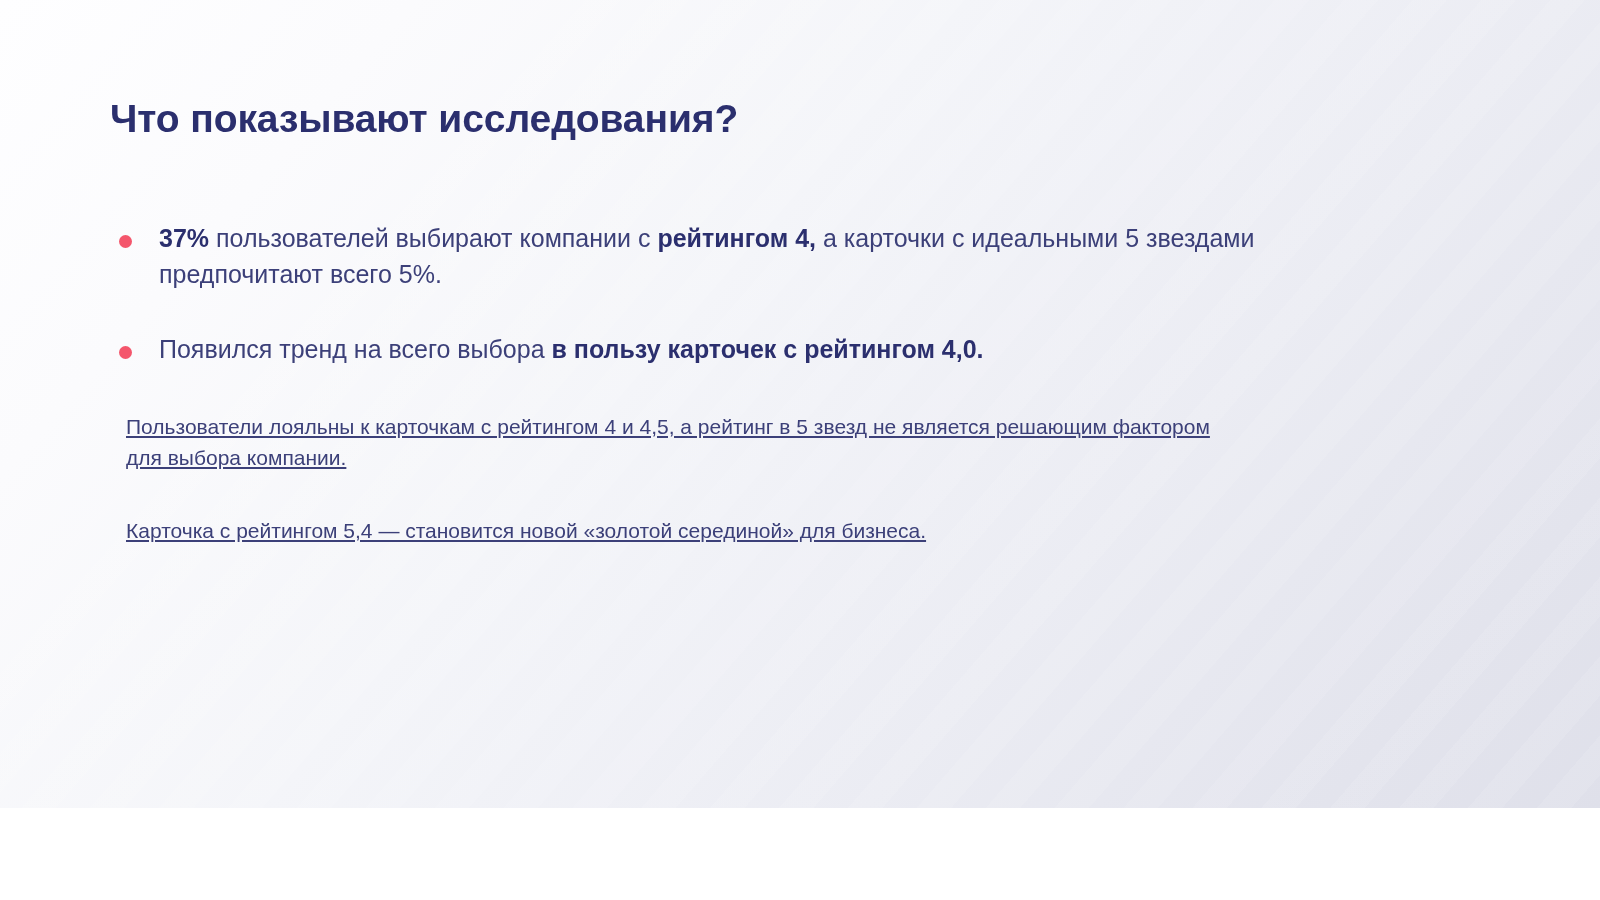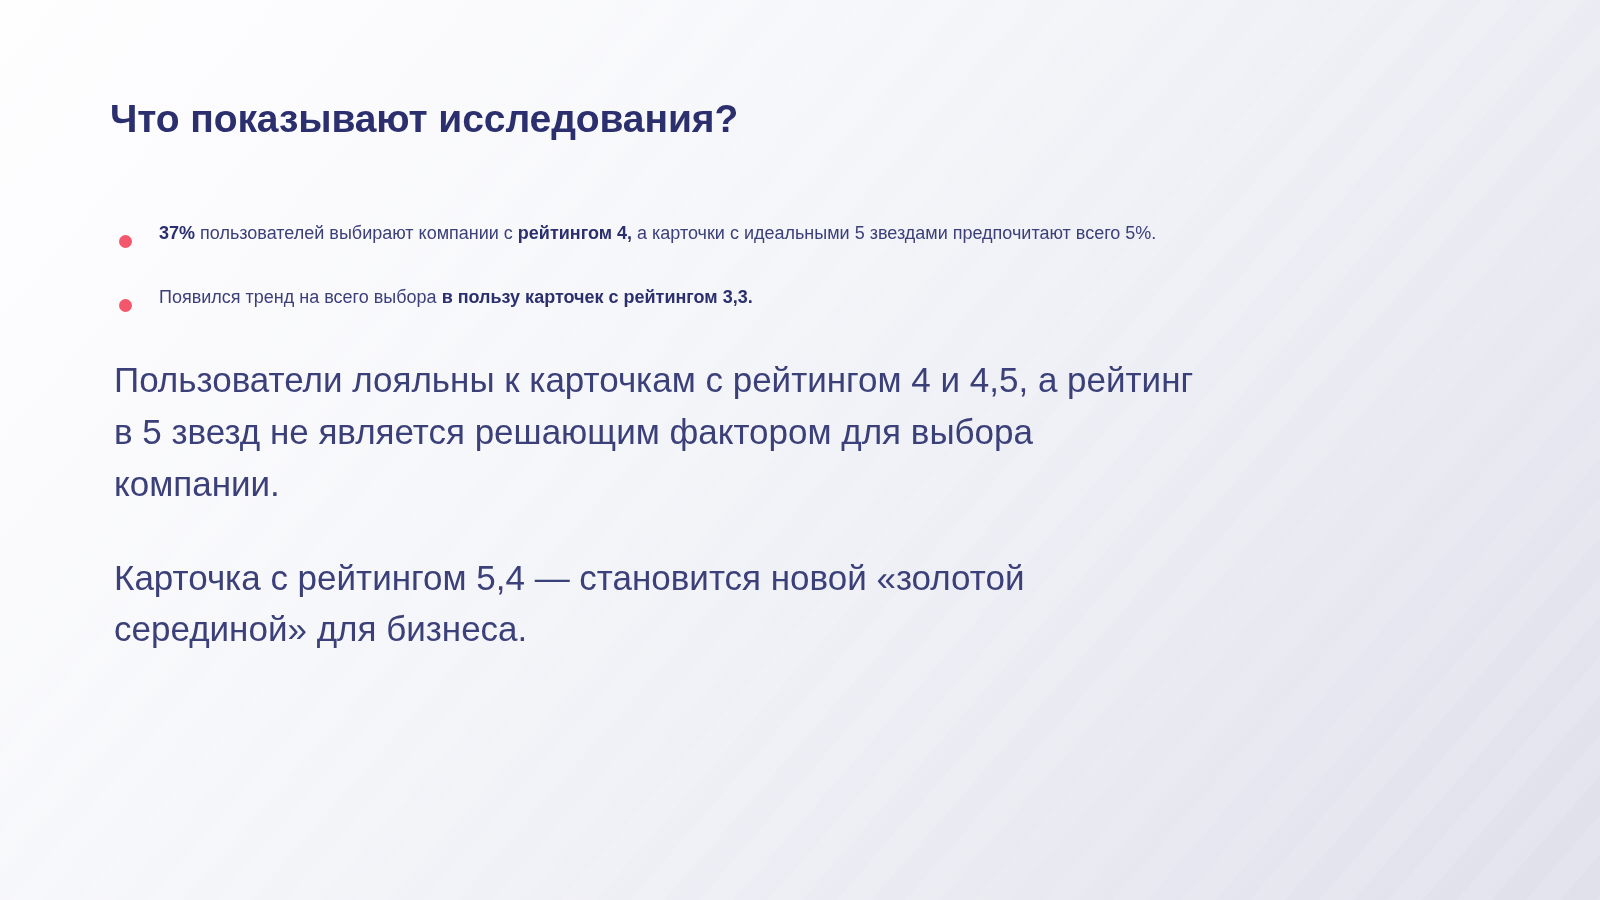--- a/index.html
+++ b/index.html
@@ -11,21 +11,21 @@
     width: 1600px;
     height: 900px;
     overflow: hidden;
     font-family: "Liberation Sans", "DejaVu Sans", sans-serif;
     background: #ffffff;
   }
 
   .slide {
     position: relative;
     width: 1600px;
-    height: 900px;
+    height: 808px;
     box-sizing: border-box;
     background: linear-gradient(131deg,
                 #fefeff 0%,
                 #fbfbfd 18%,
                 #f4f5f9 42%,
                 #ebecf3 68%,
                 #e3e4ed 88%,
                 #dfe0ea 100%);
   }
 
@@ -63,21 +63,21 @@
   .bullet-list {
     list-style: none;
     margin: 0 0 44px 0;
     padding: 0;
   }
 
   .bullet-item {
     position: relative;
     padding-left: 49px;
     margin-bottom: 38px;
-    font-size: 18px;
+    font-size: 25px;
     line-height: 1.45;
     color: #3c4079;
     font-weight: 400;
   }
   .bullet-item:last-child {
     margin-bottom: 0;
   }
 
   .bullet-dot {
     position: absolute;
@@ -89,26 +89,27 @@
     background: #f4566c;
   }
 
   .bullet-item b,
   .bullet-item strong {
     font-weight: 700;
     color: #2b2f6e;
   }
 
   .para {
-    font-size: 35px;
+    font-size: 21px;
     line-height: 1.48;
     color: #3c4079;
     font-weight: 400;
-    margin: 0 0 42px 4px;
+    margin: 0 0 42px 16px;
     max-width: 1090px;
+    text-decoration: underline;
   }
   .para:last-child {
     margin-bottom: 0;
   }
 
   .para-1 { max-width: 1090px; }
   .para-2 { max-width: 950px; }
 </style>
 </head>
 <body>
@@ -121,21 +122,21 @@
 
     <ul class="bullet-list">
 
       <li class="bullet-item">
         <span class="bullet-dot"></span>
         <span><b>37%</b><span> пользователей выбирают компании с </span><b>рейтингом 4,</b><span> а карточки с идеальными 5 звездами предпочитают всего 5%.</span></span>
       </li>
 
       <li class="bullet-item">
         <span class="bullet-dot"></span>
-        <span><span>Появился тренд на всего выбора </span><b>в пользу карточек с рейтингом 3,3.</b></span>
+        <span><span>Появился тренд на всего выбора </span><b>в пользу карточек с рейтингом 4,0.</b></span>
       </li>
 
     </ul>
 
     <p class="para para-1">Пользователи лояльны к карточкам с рейтингом 4 и 4,5, а рейтинг в 5 звезд не является решающим фактором для выбора компании.</p>
 
     <p class="para para-2">Карточка с рейтингом 5,4 — становится новой «золотой серединой» для бизнеса.</p>
 
   </div>
 

